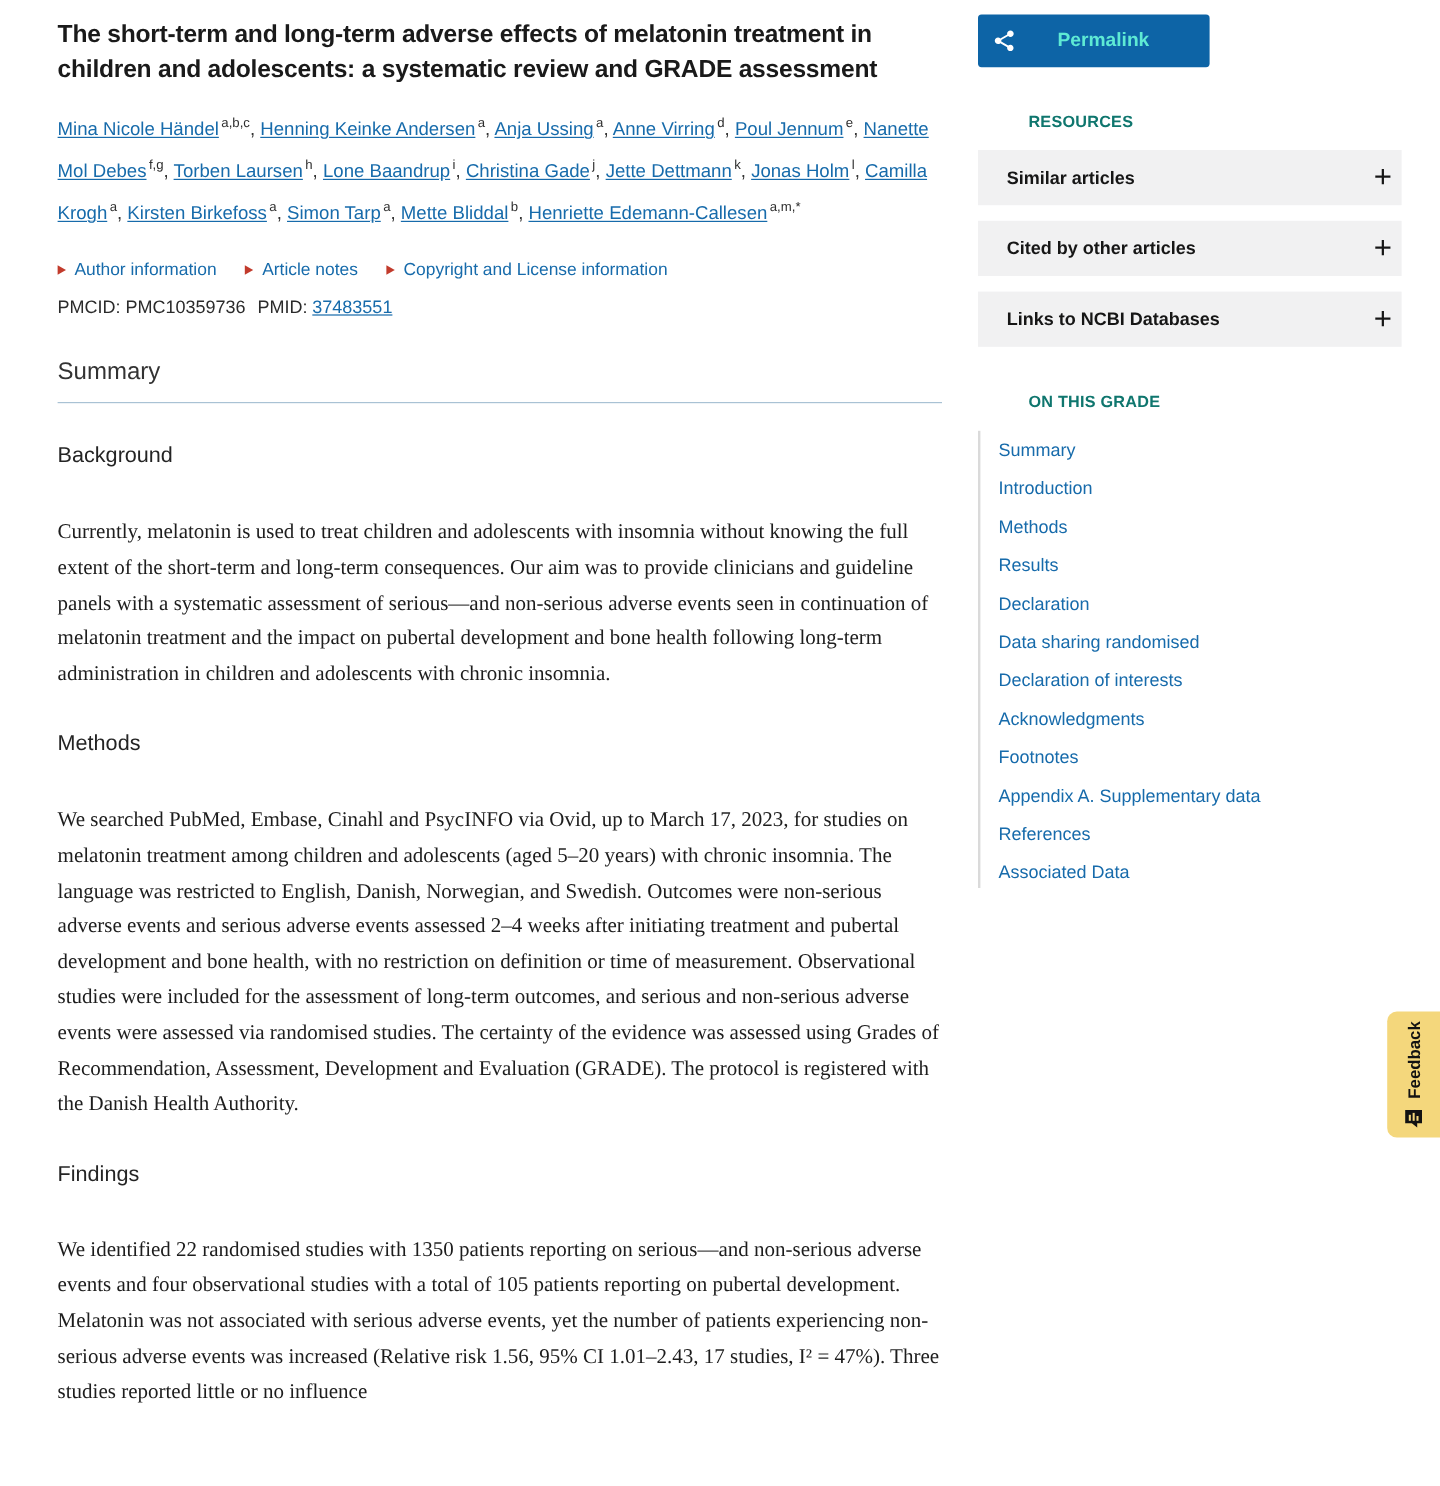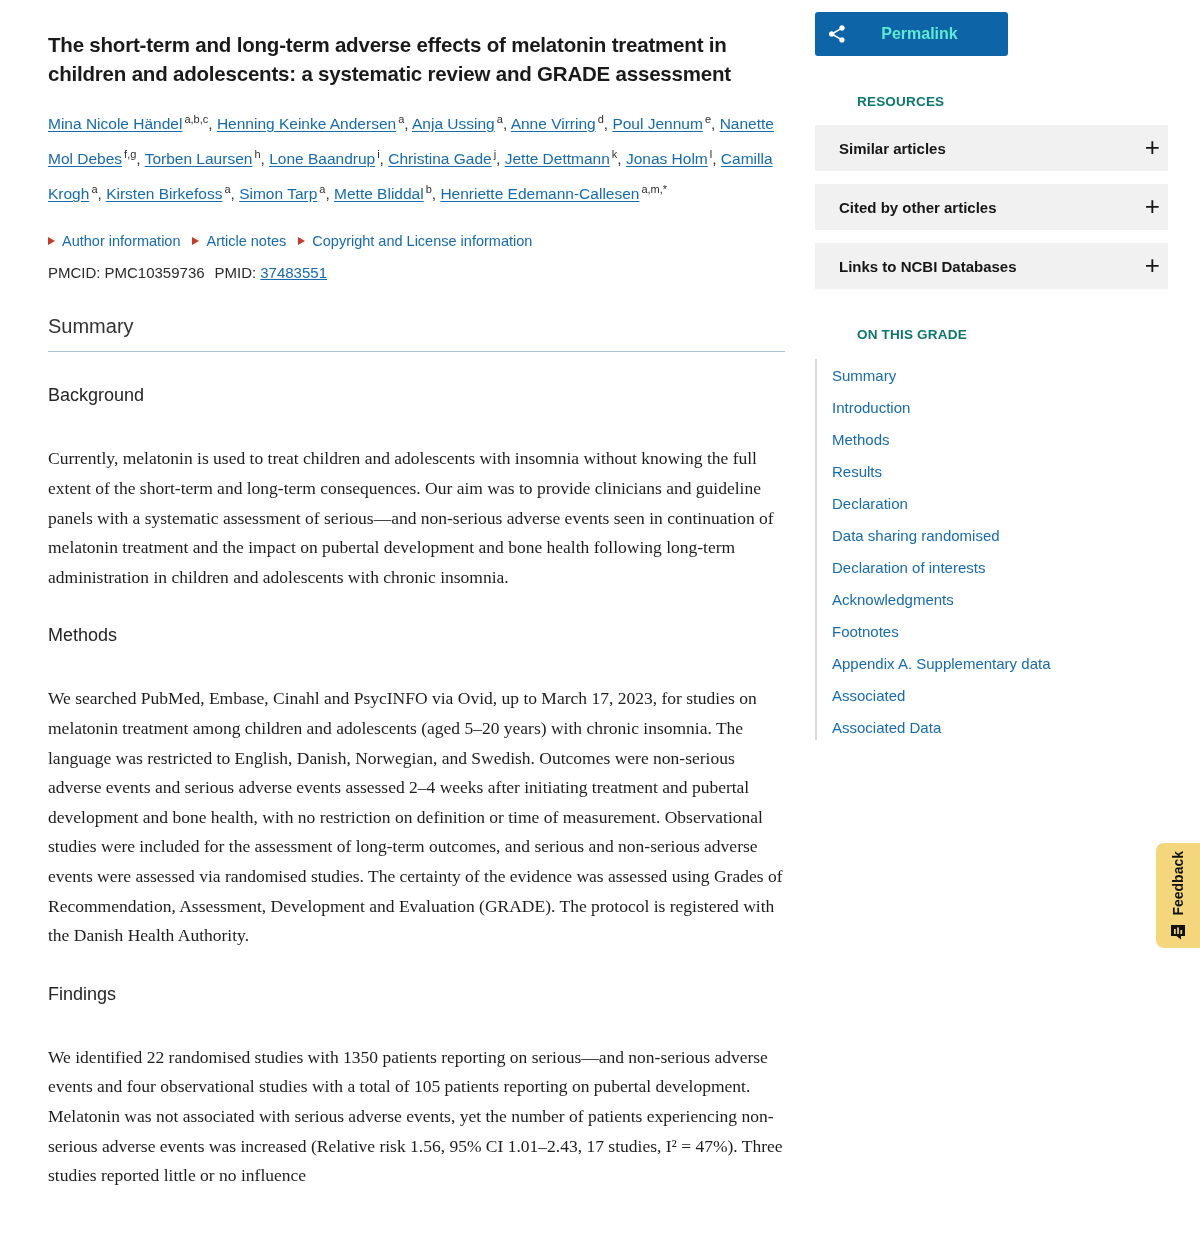--- a/index.html
+++ b/index.html
@@ -7,34 +7,34 @@
   body {
     width: 1200px; height: 1238px;
     position: relative;
     background: #ffffff;
     overflow: hidden;
     font-family: "Liberation Sans", sans-serif;
     color: #1f1f1f;
   }
 
   
-  .main-col { position: absolute; left: 48px; top: 30px; width: 737px; }
+  .main-col { position: absolute; left: 48px; top: 14px; width: 737px; }
 
   h1.article-title {
     margin: 0;
     font-size: 20.5px; font-weight: 700; line-height: 29px;
     letter-spacing: -0.2px;
     color: #1a1a1a;
   }
 
   .authors { margin-top: 16px; font-size: 15.5px; line-height: 30px; color: #333; }
   .author-link { color: #176bab; text-decoration: underline; text-underline-offset: 2px; cursor: pointer; }
   .authors sup { font-size: 11px; color: #2e2e2e; margin-left: 2px; text-decoration: none; }
 
-  .meta-links { margin-top: 24px; display: flex; gap: 12px; align-items: center; font-size: 14.5px; }
+  .meta-links { margin-top: 24px; display: flex; gap: 24px; align-items: center; font-size: 14.5px; }
   .meta-item { display: inline-flex; align-items: center; gap: 7px; color: #176bab; cursor: pointer; }
   .tri {
     width: 0; height: 0; flex: none;
     border-left: 7px solid #c23b2c;
     border-top: 4.5px solid transparent;
     border-bottom: 4.5px solid transparent;
   }
 
   .ids { margin-top: 15px; font-size: 15px; color: #2b2b2b; }
   .ids .id-label { color: #2b2b2b; }
@@ -176,21 +176,21 @@
       <a class="otp-link">Summary</a>
       <a class="otp-link">Introduction</a>
       <a class="otp-link">Methods</a>
       <a class="otp-link">Results</a>
       <a class="otp-link">Declaration</a>
       <a class="otp-link">Data sharing randomised</a>
       <a class="otp-link">Declaration of interests</a>
       <a class="otp-link">Acknowledgments</a>
       <a class="otp-link">Footnotes</a>
       <a class="otp-link">Appendix A. Supplementary data</a>
-      <a class="otp-link">Associated</a>
+      <a class="otp-link">References</a>
       <a class="otp-link">Associated Data</a>
     </nav>
 </aside>
 
 <div class="feedback-tab">
   <span class="fb-label">Feedback</span>
   <span style="display:inline-flex;">
     <svg width="16" height="16" viewBox="0 0 16 16" aria-hidden="true">
       <path fill="#121212" d="M1 1h14v11h-4v3.5L6.5 12H1z"></path>
       <rect x="4" y="5" width="1.7" height="5" fill="#f4d77c"></rect>

